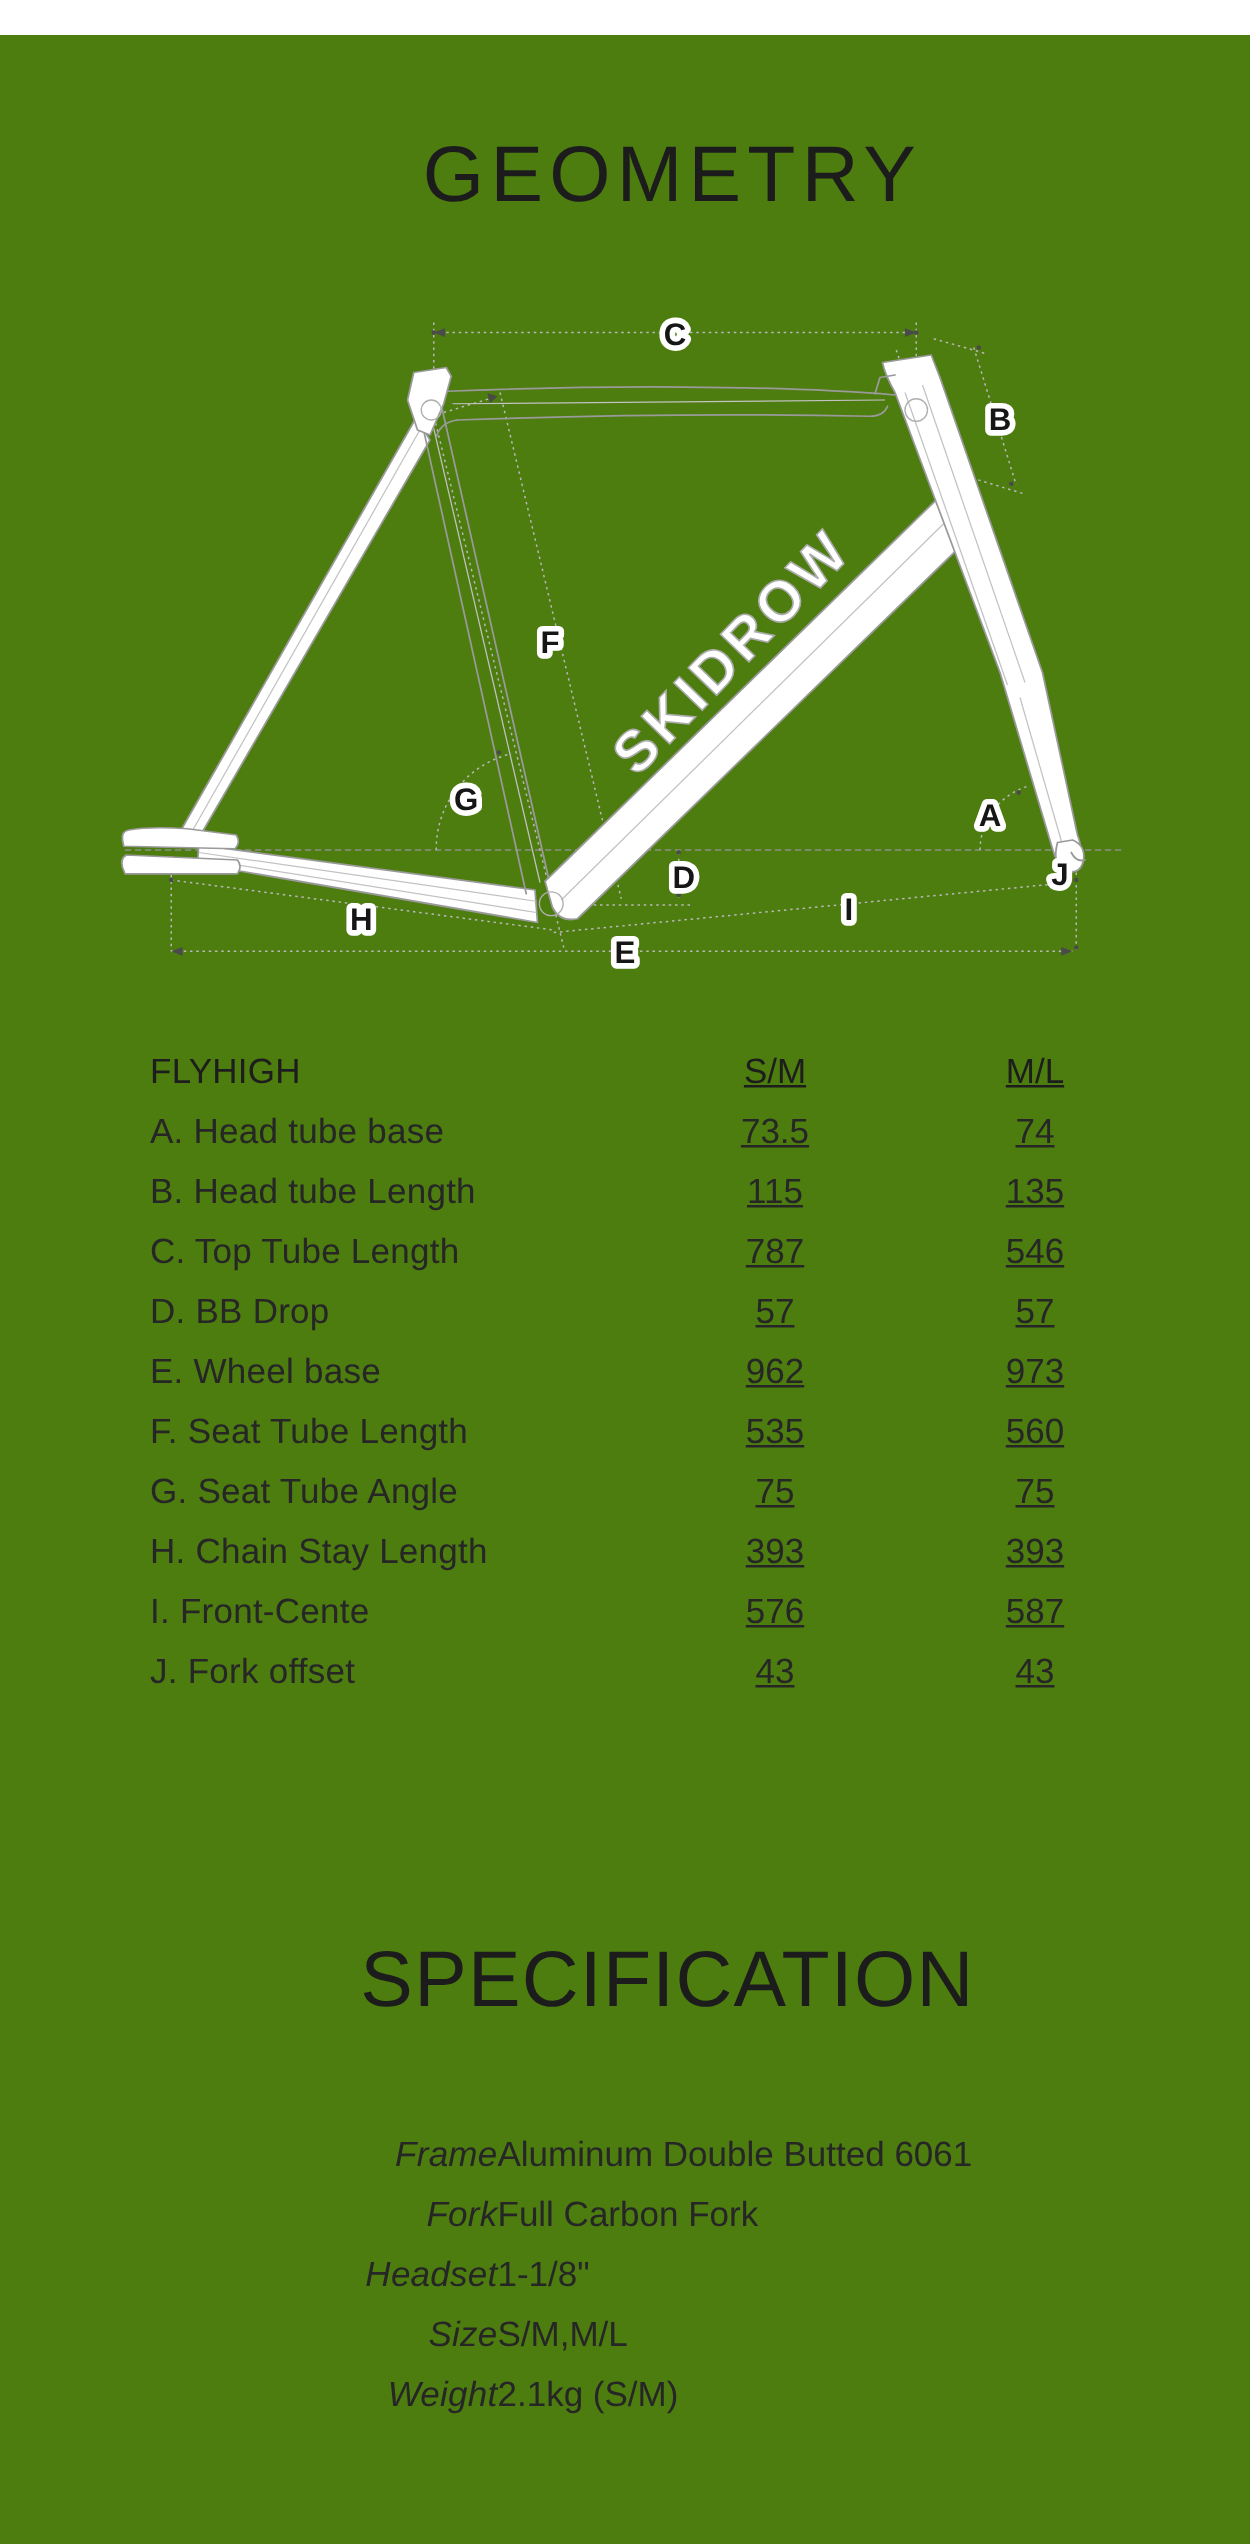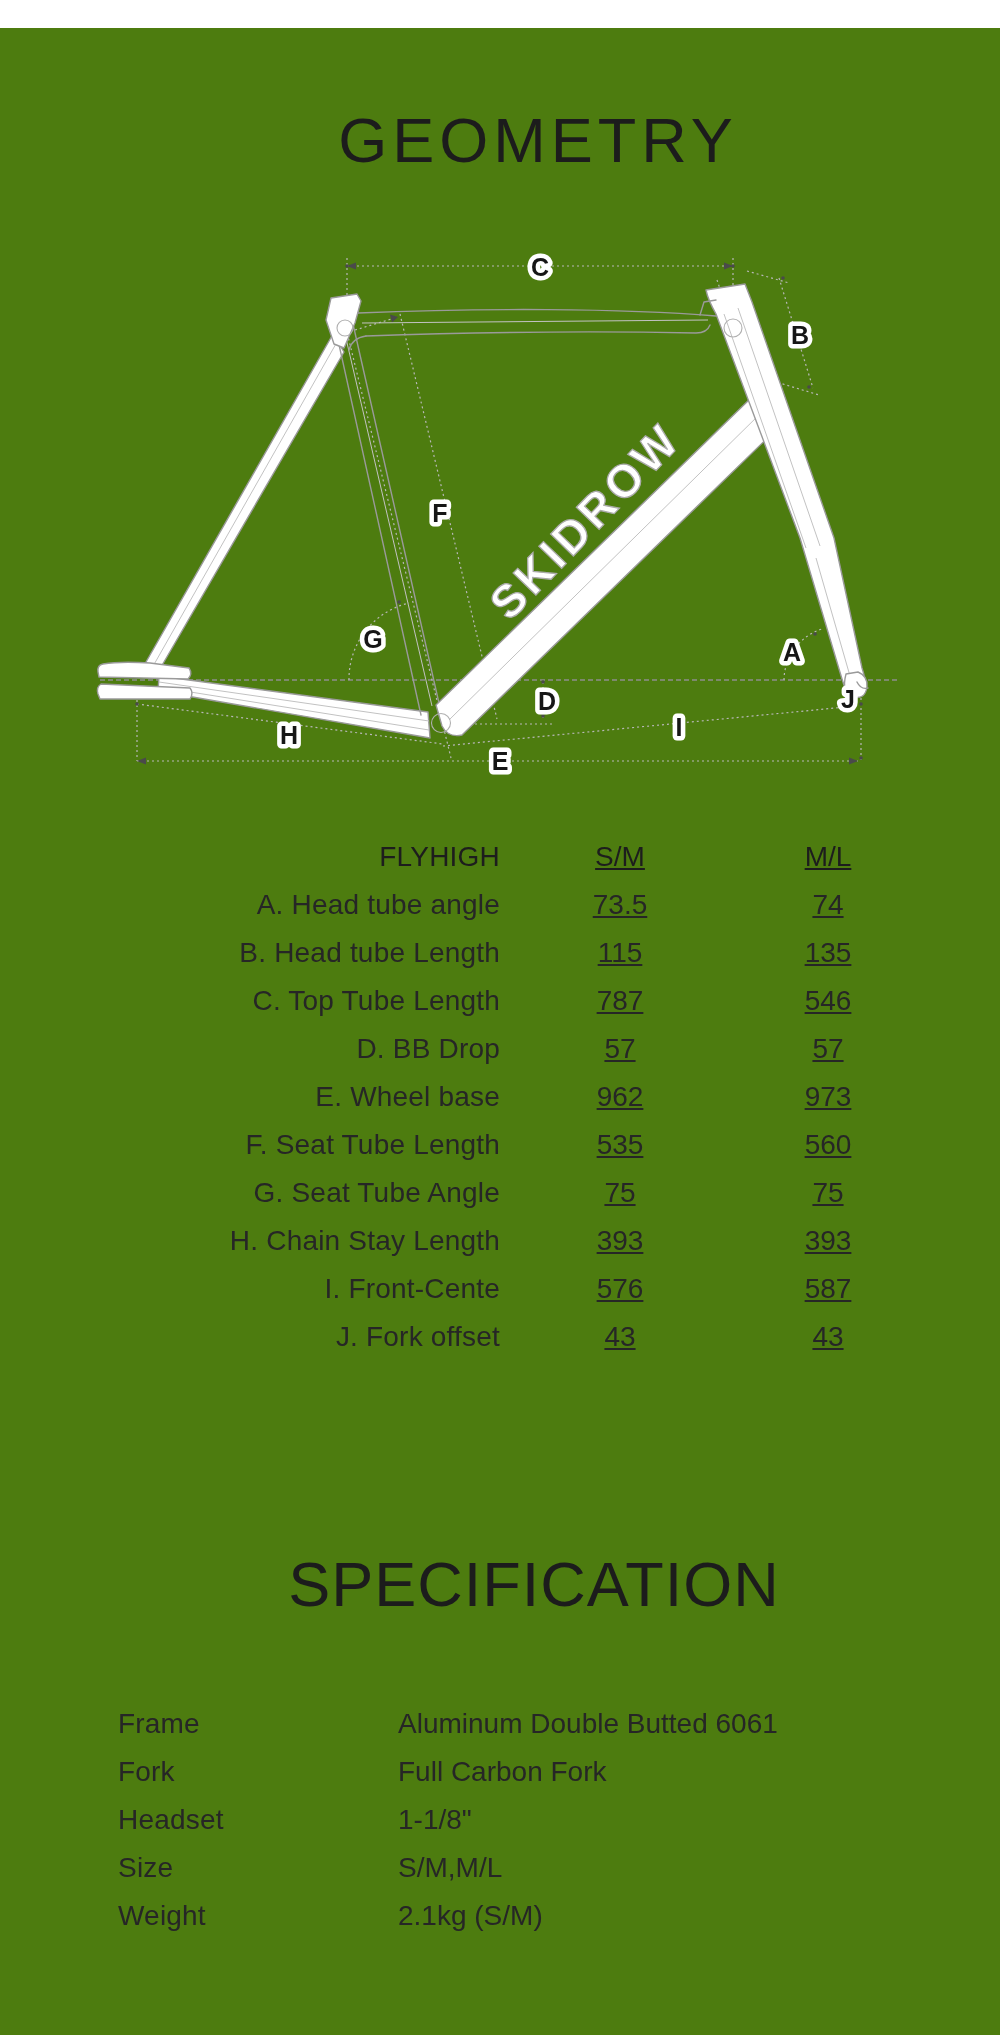--- a/index.html
+++ b/index.html
@@ -11,29 +11,29 @@
     position:absolute;left:0;width:1000px;text-align:center;
     font-size:63px;font-weight:300;color:#1c1c1c;white-space:nowrap;
   }
   #geometry-title{top:76px;letter-spacing:5px;transform:translateX(38px);}
   #specification-title{top:1520px;letter-spacing:1px;transform:translateX(34px);}
   .geo-table{
     position:absolute;left:120px;top:805px;width:796px;
     display:grid;grid-template-columns:380px 240px 176px;grid-auto-rows:48px;
     align-items:center;font-size:28px;color:#262626;
   }
-  .geo-table .lbl{text-align:right;letter-spacing:0.2px;}
+  .geo-table .lbl{text-align:left;letter-spacing:0.2px;}
   .geo-table .num{text-align:center;text-decoration:underline;}
   .geo-table .hdr{color:#1d1d1d;}
   .spec-table{
     position:absolute;left:118px;top:1672px;width:782px;
     display:grid;grid-template-columns:280px 1fr;grid-auto-rows:48px;
     align-items:center;font-size:28px;color:#262626;
   }
-  .spec-table .lbl{text-align:left;letter-spacing:0.2px;}
+  .spec-table .lbl{text-align:right;letter-spacing:0.2px;font-style:italic;}
   .spec-table .val{text-align:left;}
   #frame-diagram{position:absolute;left:0;top:210px;}
   
   .frame-line{stroke:#9a9a9a;stroke-width:1.4;fill:none;stroke-linejoin:round;stroke-linecap:round;}
   .frame-fill{stroke:#9a9a9a;stroke-width:1.4;fill:#ffffff;stroke-linejoin:round;}
   .frame-inner{stroke:#c2c2c2;stroke-width:1;fill:none;}
   .ref-circle{stroke:#b0b0b0;stroke-width:1.1;fill:none;}
   .dim{stroke:#b8b8b8;stroke-width:1.2;fill:none;stroke-dasharray:2 3;}
   .axle{stroke:#8d8d8d;stroke-width:1.3;fill:none;stroke-dasharray:5 3;}
   .dim-dot{fill:#4a4a4a;}
@@ -151,21 +151,21 @@
       <text class="dim-label" x="679" y="498">I</text>
       <text class="dim-label" x="848" y="470">J</text>
     </g>
   </svg>
 
   <div class="geo-table">
     <div class="lbl hdr">FLYHIGH</div>
     <div class="num hdr">S/M</div>
     <div class="num hdr">M/L</div>
 
-    <div class="lbl">A. Head tube angle</div>
+    <div class="lbl">A. Head tube base</div>
     <div class="num">73.5</div>
     <div class="num">74</div>
 
     <div class="lbl">B. Head tube Length</div>
     <div class="num">115</div>
     <div class="num">135</div>
 
     <div class="lbl">C. Top Tube Length</div>
     <div class="num">787</div>
     <div class="num">546</div>

